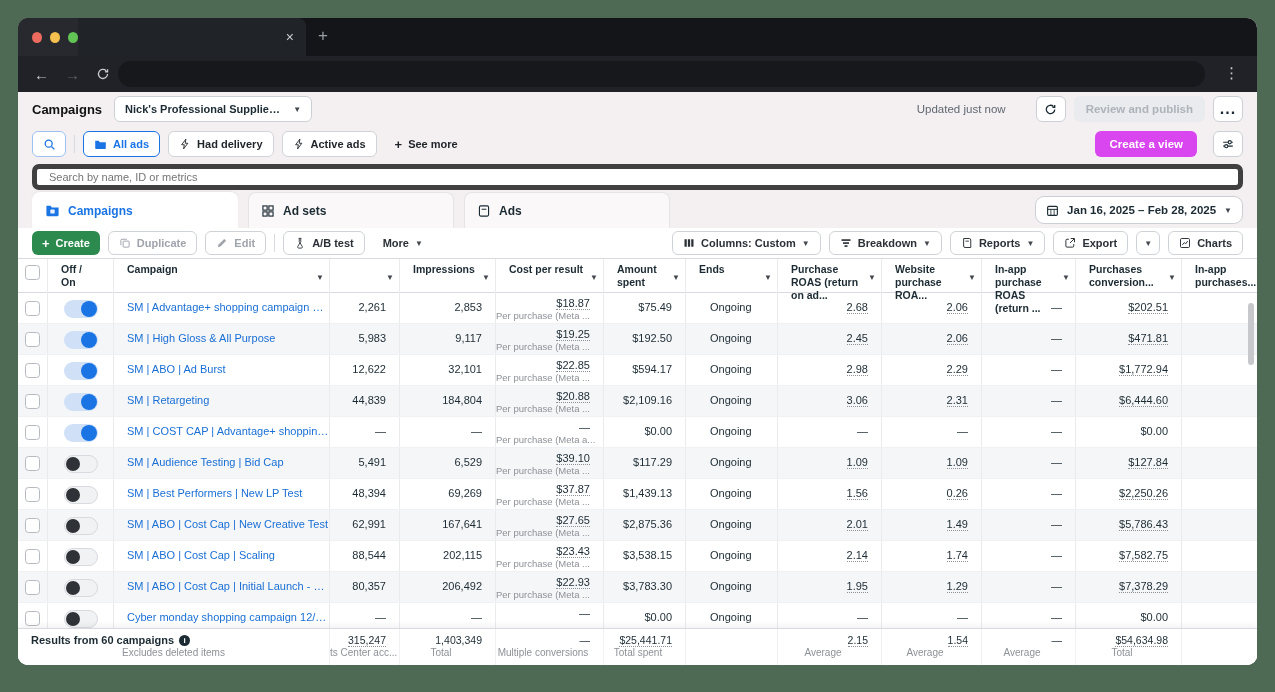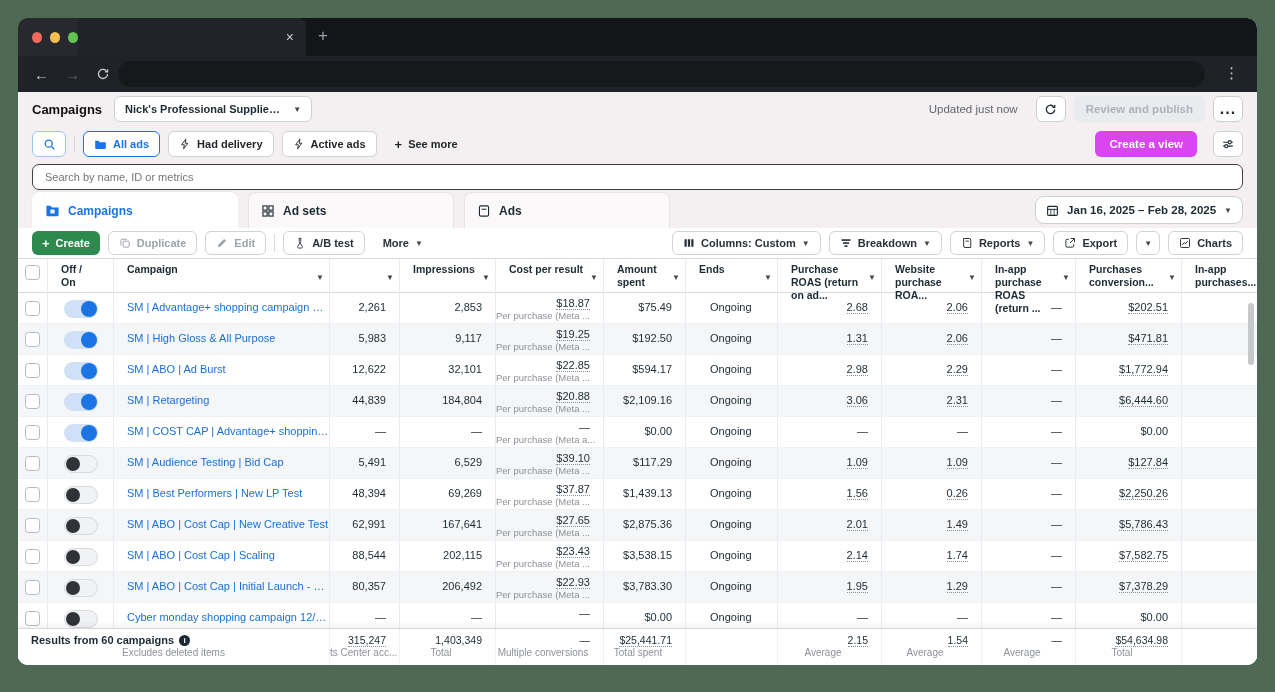--- a/index.html
+++ b/index.html
@@ -27,39 +27,39 @@
   
   .content { position:relative; height:573px; background:#f4f0f1; overflow:hidden; }
   .band { display:flex; align-items:center; padding:0 14px; }
   .pagehead { height:34px; }
   .page-title { font-size:13px; font-weight:bold; color:#111; margin-right:12px; }
   .pill { display:flex; align-items:center; gap:8px; background:#fff; border:1px solid #ccd0d5;
           border-radius:6px; height:26px; padding:0 10px; font-size:11px; color:#1c2b33; }
   .acct { width:198px; justify-content:space-between; font-weight:bold; }
   .caret { font-size:8px; color:#42474d; }
   .spacer { flex:1; }
-  .updated { font-size:11.5px; color:#606770; margin-right:10px; }
+  .updated { font-size:11.5px; color:#606770; margin-right:22px; }
   .icon-btn { width:30px; height:26px; border:1px solid #ccd0d5; border-radius:6px; background:#fff;
               display:flex; align-items:center; justify-content:center; color:#1c2b33; margin-left:8px; }
   .btn-disabled { height:26px; border-radius:6px; background:#e9ebee; color:#aeb3ba; border:none;
                   font-size:11.5px; font-weight:bold; padding:0 12px; margin-left:8px; display:flex; align-items:center; }
   .btn-dots { font-weight:bold; letter-spacing:1px; }
 
   .filterband { height:36px; gap:8px; }
   .chip { display:flex; align-items:center; gap:6px; height:26px; border-radius:6px; background:#fff;
           border:1px solid #d0d3d8; padding:0 10px; font-size:11px; font-weight:bold; color:#1f2429; }
   .chip.blue { border-color:#1b74e4; color:#1b74e4; }
   .searchbtn { width:34px; justify-content:center; border-color:#9dc1f2; color:#1b74e4; padding:0; }
   .vdiv { width:1px; height:18px; background:#d8dadf; }
   .seemore { border:none; background:transparent; }
   .btn-primary { height:26px; border-radius:6px; background:#d946ef; color:#fff; font-size:11.5px;
                  font-weight:bold; border:none; padding:0 14px; display:flex; align-items:center; }
 
   .searchband { height:30px; }
-  .searchinput { width:100%; height:26px; border:1px solid #404040; border-radius:7px; background:#fff;
+  .searchinput { width:100%; height:26px; border:5px solid #404040; border-radius:7px; background:#fff;
                  font-size:11px; color:#8a8d91; padding:0 12px; font-family:"Liberation Sans",sans-serif; outline:none; }
 
   .tabsband { position:relative; height:36px; padding:0 14px; display:flex; align-items:flex-end; gap:10px; }
   .navtab { width:206px; height:36px; border-radius:8px 8px 0 0; display:flex; align-items:center; gap:8px;
             padding:0 12px; font-size:12px; font-weight:bold; background:#faf8f8; border:1px solid #e7e4e5; border-bottom:none; color:#1c2b33; }
   .navtab.active { background:#fff; border-color:transparent; color:#1b74e4; box-shadow:0 -1px 2px rgba(0,0,0,.05); }
   .datepill { position:absolute; right:14px; top:4px; height:28px; gap:8px; font-weight:bold; font-size:11.5px;border-radius:9px; }
 
   .toolband { height:30px; background:#fff; gap:8px; }
   .btn { display:flex; align-items:center; gap:6px; height:24px; border-radius:6px; background:#fff;
@@ -367,21 +367,21 @@
                 </span>
               </div>
     <div class="td name">
                 <a href="#" class="clink">SM | High Gloss &amp; All Purpose</a>
               </div>
     <div class="td num">5,983</div>
     <div class="td num">9,117</div>
     <div class="td num cpr"><span class="dotv u">$19.25</span><span class="sub">Per purchase (Meta ...</span></div>
     <div class="td num">$192.50</div>
     <div class="td left">Ongoing</div>
-    <div class="td num"><span class="dotv u">1.31</span></div>
+    <div class="td num"><span class="dotv u">2.45</span></div>
     <div class="td num"><span class="dotv u">2.06</span></div>
     <div class="td num">—</div>
     <div class="td num"><span class="dotv u">$471.81</span></div>
     <div class="td num">$</div>
   </div>
 
   <div class="grid trow">
     <div class="td center" style="padding-left:0;">
                 <span class="cb"></span>
               </div>

